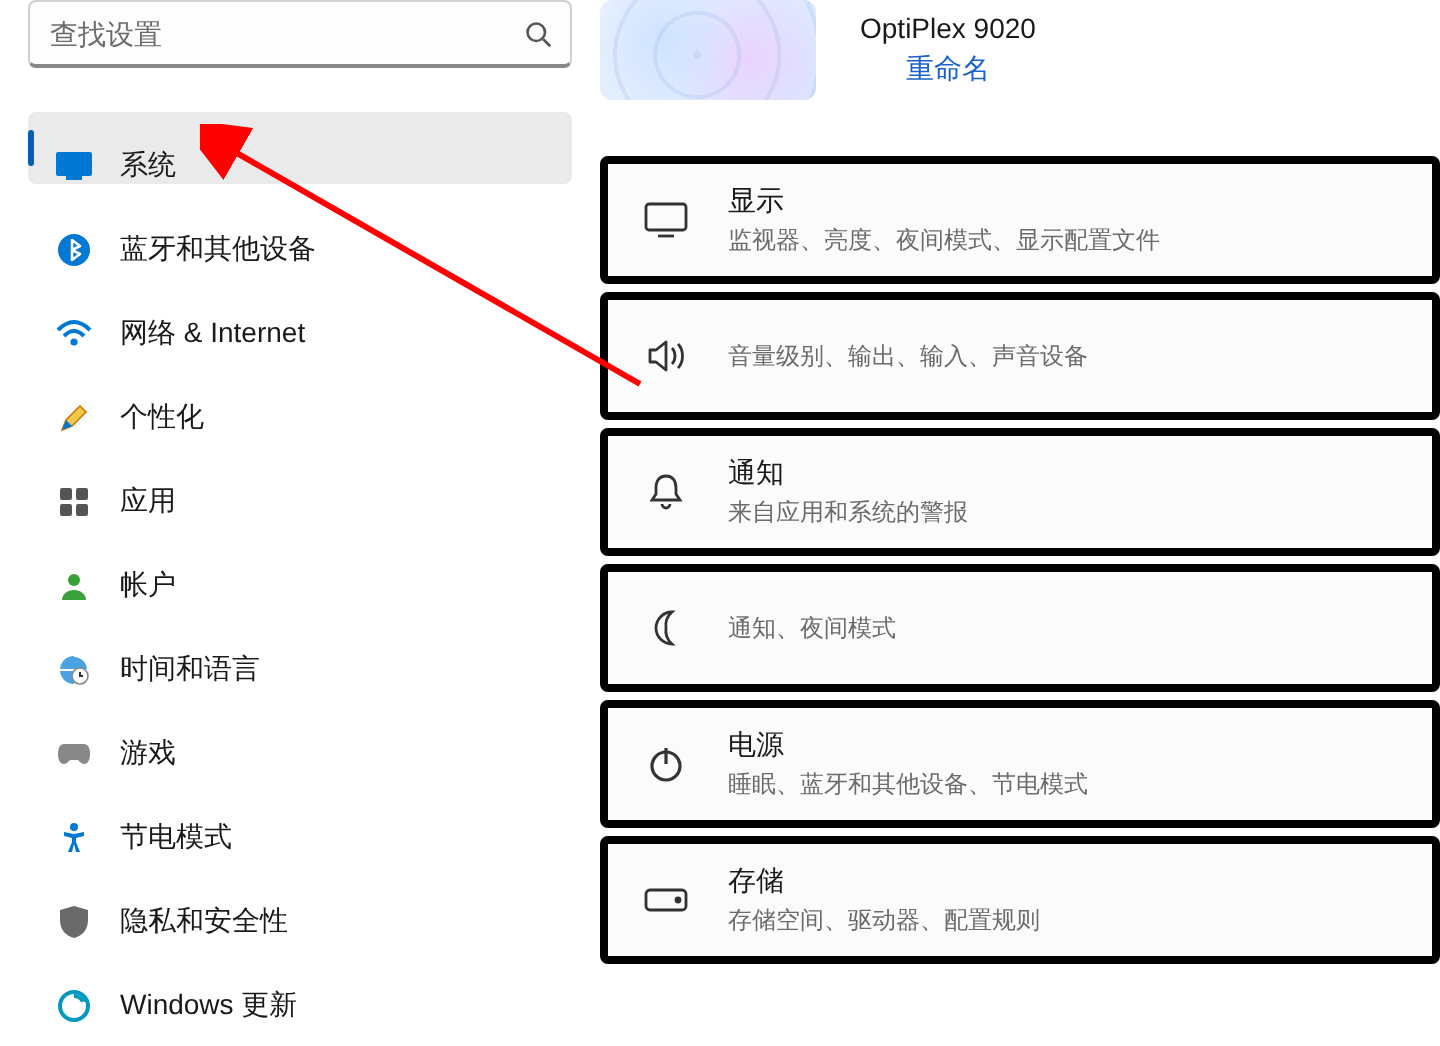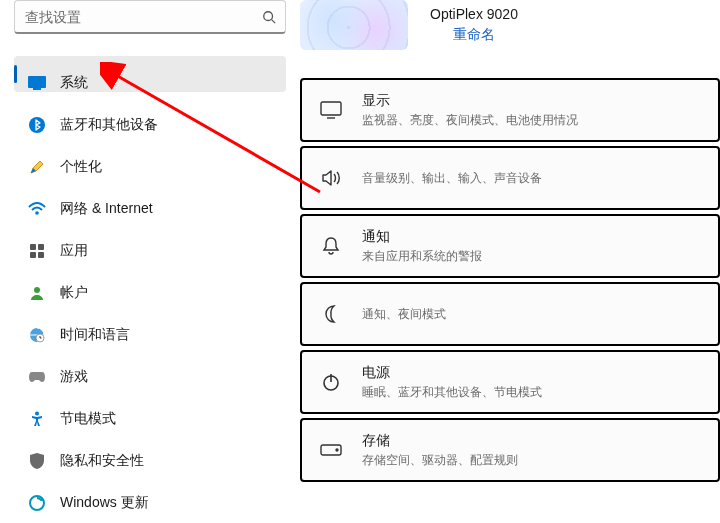--- a/index.html
+++ b/index.html
@@ -64,21 +64,21 @@
   .device-meta { font-size: 14px; color: #1a1a1a; }
   .device-model { margin-bottom: 4px; }
   .rename-link { color: #1a62c7; cursor: pointer; text-align: center; }
 
   .cards { display: flex; flex-direction: column; gap: 4px; }
   .card {
     display: flex; align-items: center;
     height: 64px;
     padding: 0 18px;
     background: #fbfbfb;
-    border: 2px solid #000000;
+    border: 4px solid #000000;
     border-radius: 4px;
     cursor: pointer;
   }
   .card-ico { width: 22px; height: 22px; margin-right: 20px; color: #333; display:flex; align-items:center; justify-content:center;}
   .card-text { display: flex; flex-direction: column; }
   .card-title { font-size: 14px; color: #1a1a1a; margin-bottom: 2px; }
   .card-sub { font-size: 12px; color: #6b6b6b; }
 
   svg { display: block; }
 
@@ -117,36 +117,36 @@
         <span class="nav-ico">
           <svg width="16" height="16" viewBox="0 0 16 16">
               <circle cx="8" cy="8" r="8" fill="#0078d4"></circle>
               <path d="M7 3v10l4-3-4-2 4-2-4-3z" fill="none" stroke="#fff" stroke-width="1.3" stroke-linejoin="round"></path>
             </svg>
         </span>
         <span>蓝牙和其他设备</span>
       </div>
       <div class="nav-item">
         <span class="nav-ico">
-          <svg width="16" height="16" viewBox="0 0 16 16">
-              <path d="M2 14l2-5 7-7 3 3-7 7-5 2z" fill="#f2c94c" stroke="#cc7a00" stroke-width="0.8"></path>
-              <path d="M2 14l2-5 3 3-5 2z" fill="#0078d4"></path>
-            </svg>
-        </span>
-        <span>个性化</span>
-      </div>
-      <div class="nav-item">
-        <span class="nav-ico">
           <svg width="18" height="14" viewBox="0 0 18 14">
               <path d="M1 5 Q9 -3 17 5" fill="none" stroke="#0078d4" stroke-width="2"></path>
               <path d="M4 8 Q9 3 14 8" fill="none" stroke="#0078d4" stroke-width="2"></path>
               <circle cx="9" cy="11" r="1.8" fill="#0078d4"></circle>
             </svg>
         </span>
         <span>网络 &amp; Internet</span>
+      </div>
+      <div class="nav-item">
+        <span class="nav-ico">
+          <svg width="16" height="16" viewBox="0 0 16 16">
+              <path d="M2 14l2-5 7-7 3 3-7 7-5 2z" fill="#f2c94c" stroke="#cc7a00" stroke-width="0.8"></path>
+              <path d="M2 14l2-5 3 3-5 2z" fill="#0078d4"></path>
+            </svg>
+        </span>
+        <span>个性化</span>
       </div>
       <div class="nav-item">
         <span class="nav-ico">
           <svg width="16" height="16" viewBox="0 0 16 16" fill="#555">
               <rect x="1" y="1" width="6" height="6" rx="1"></rect>
               <rect x="9" y="1" width="6" height="6" rx="1"></rect>
               <rect x="1" y="9" width="6" height="6" rx="1"></rect>
               <rect x="9" y="9" width="6" height="6" rx="1"></rect>
             </svg>
         </span>
@@ -222,21 +222,21 @@
     <div class="cards">
       <div class="card">
         <span class="card-ico">
           <svg width="22" height="18" viewBox="0 0 22 18" fill="none" stroke="#333" stroke-width="1.4">
               <rect x="1" y="1" width="20" height="13" rx="1.5"></rect>
               <line x1="7" y1="17" x2="15" y2="17"></line>
             </svg>
         </span>
         <div class="card-text">
           <div class="card-title">显示</div>
-          <div class="card-sub">监视器、亮度、夜间模式、电池使用情况</div>
+          <div class="card-sub">监视器、亮度、夜间模式、显示配置文件</div>
         </div>
       </div>
       <div class="card">
         <span class="card-ico">
           <svg width="22" height="18" viewBox="0 0 22 18" fill="none" stroke="#333" stroke-width="1.4">
               <path d="M3 6h3l5-4v14l-5-4H3z" stroke-linejoin="round"></path>
               <path d="M14 5c2 2 2 6 0 8M17 3c3 3 3 9 0 12"></path>
             </svg>
         </span>
         <div class="card-text">

